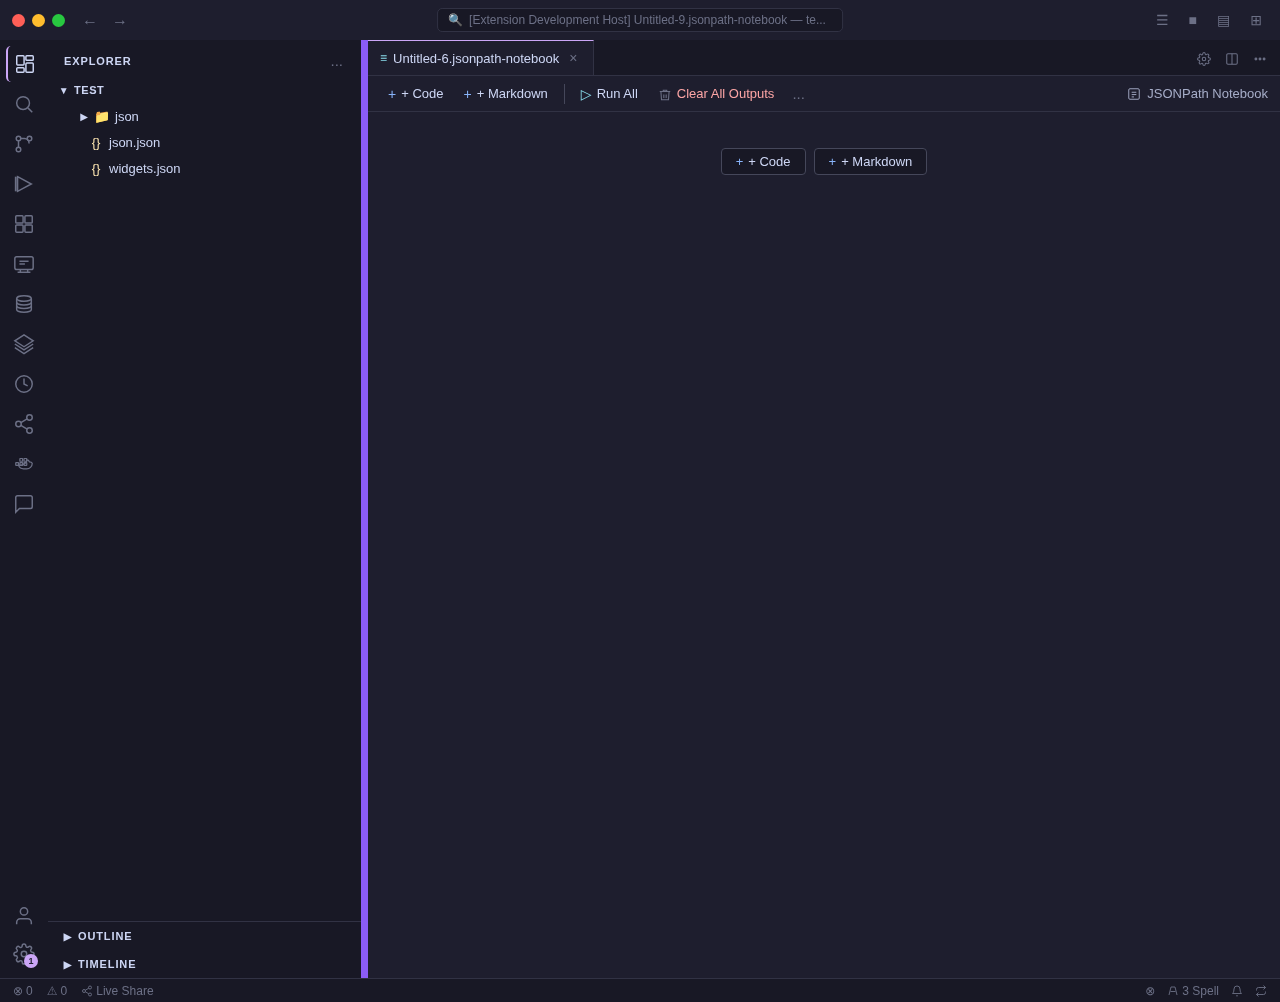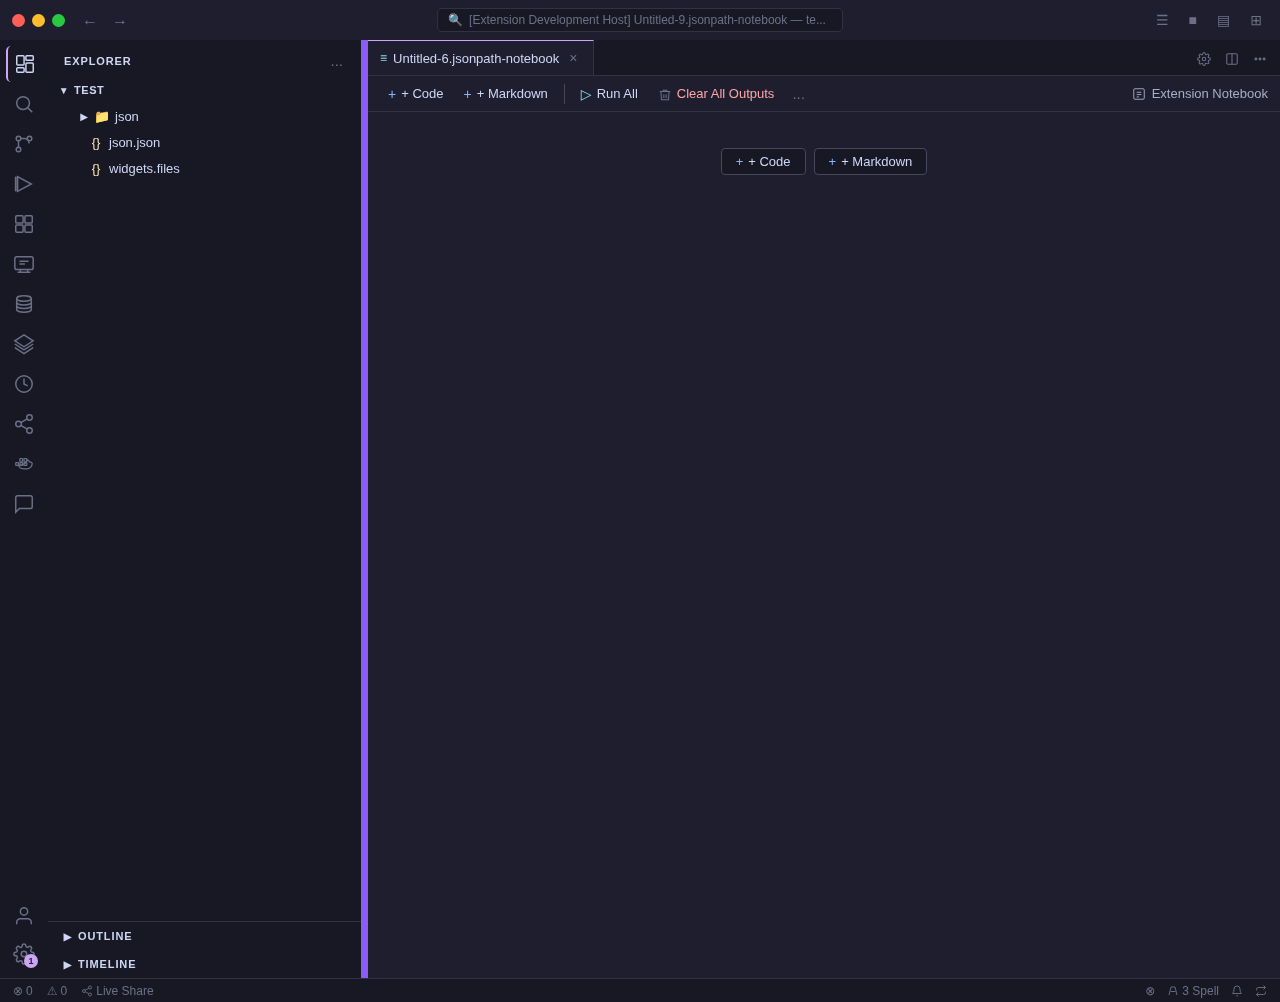--- a/index.html
+++ b/index.html
@@ -579,21 +579,21 @@
           <span class="tree-chevron">▶</span>
           <span class="tree-icon folder-icon">📁</span>
           <span>json</span>
         </div>
         <div class="tree-item" style="padding-left:40px;">
           <span class="tree-icon json-icon">{}</span>
           <span>json.json</span>
         </div>
         <div class="tree-item" style="padding-left:40px;">
           <span class="tree-icon json-icon">{}</span>
-          <span>widgets.files</span>
+          <span>widgets.json</span>
         </div>
       </div>
     </div>
 
     <div class="sidebar-bottom-sections">
       <div class="bottom-section">
         <div class="bottom-section-header">
           <span class="tree-chevron">▶</span>
           <span>OUTLINE</span>
         </div>
@@ -664,21 +664,21 @@
         <span>Clear All Outputs</span>
       </button>
       <button class="nb-more">...</button>
       <div class="nb-notebook-label">
         <svg width="14" height="14" viewBox="0 0 24 24" fill="none" stroke="#a6adc8" stroke-width="1.6">
           <rect x="3" y="3" width="18" height="18" rx="2"></rect>
           <line x1="8" y1="9" x2="16" y2="9"></line>
           <line x1="8" y1="13" x2="16" y2="13"></line>
           <line x1="8" y1="17" x2="12" y2="17"></line>
         </svg>
-        <span>Extension Notebook</span>
+        <span>JSONPath Notebook</span>
       </div>
     </div>
 
     <div class="notebook-body">
       <div class="cell-add-bar">
         <button class="cell-add-btn">
           <span style="color:#89b4fa;">+</span>
           <span>+ Code</span>
         </button>
         <button class="cell-add-btn">

